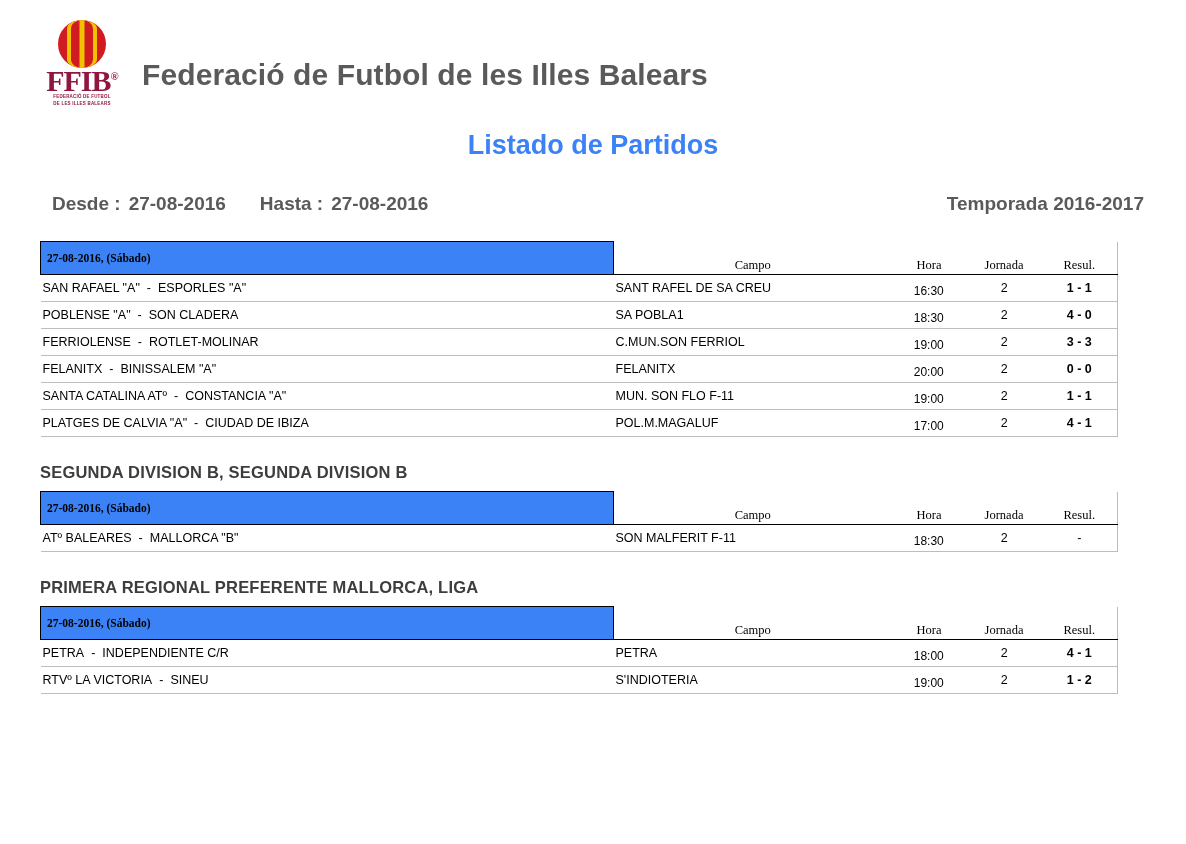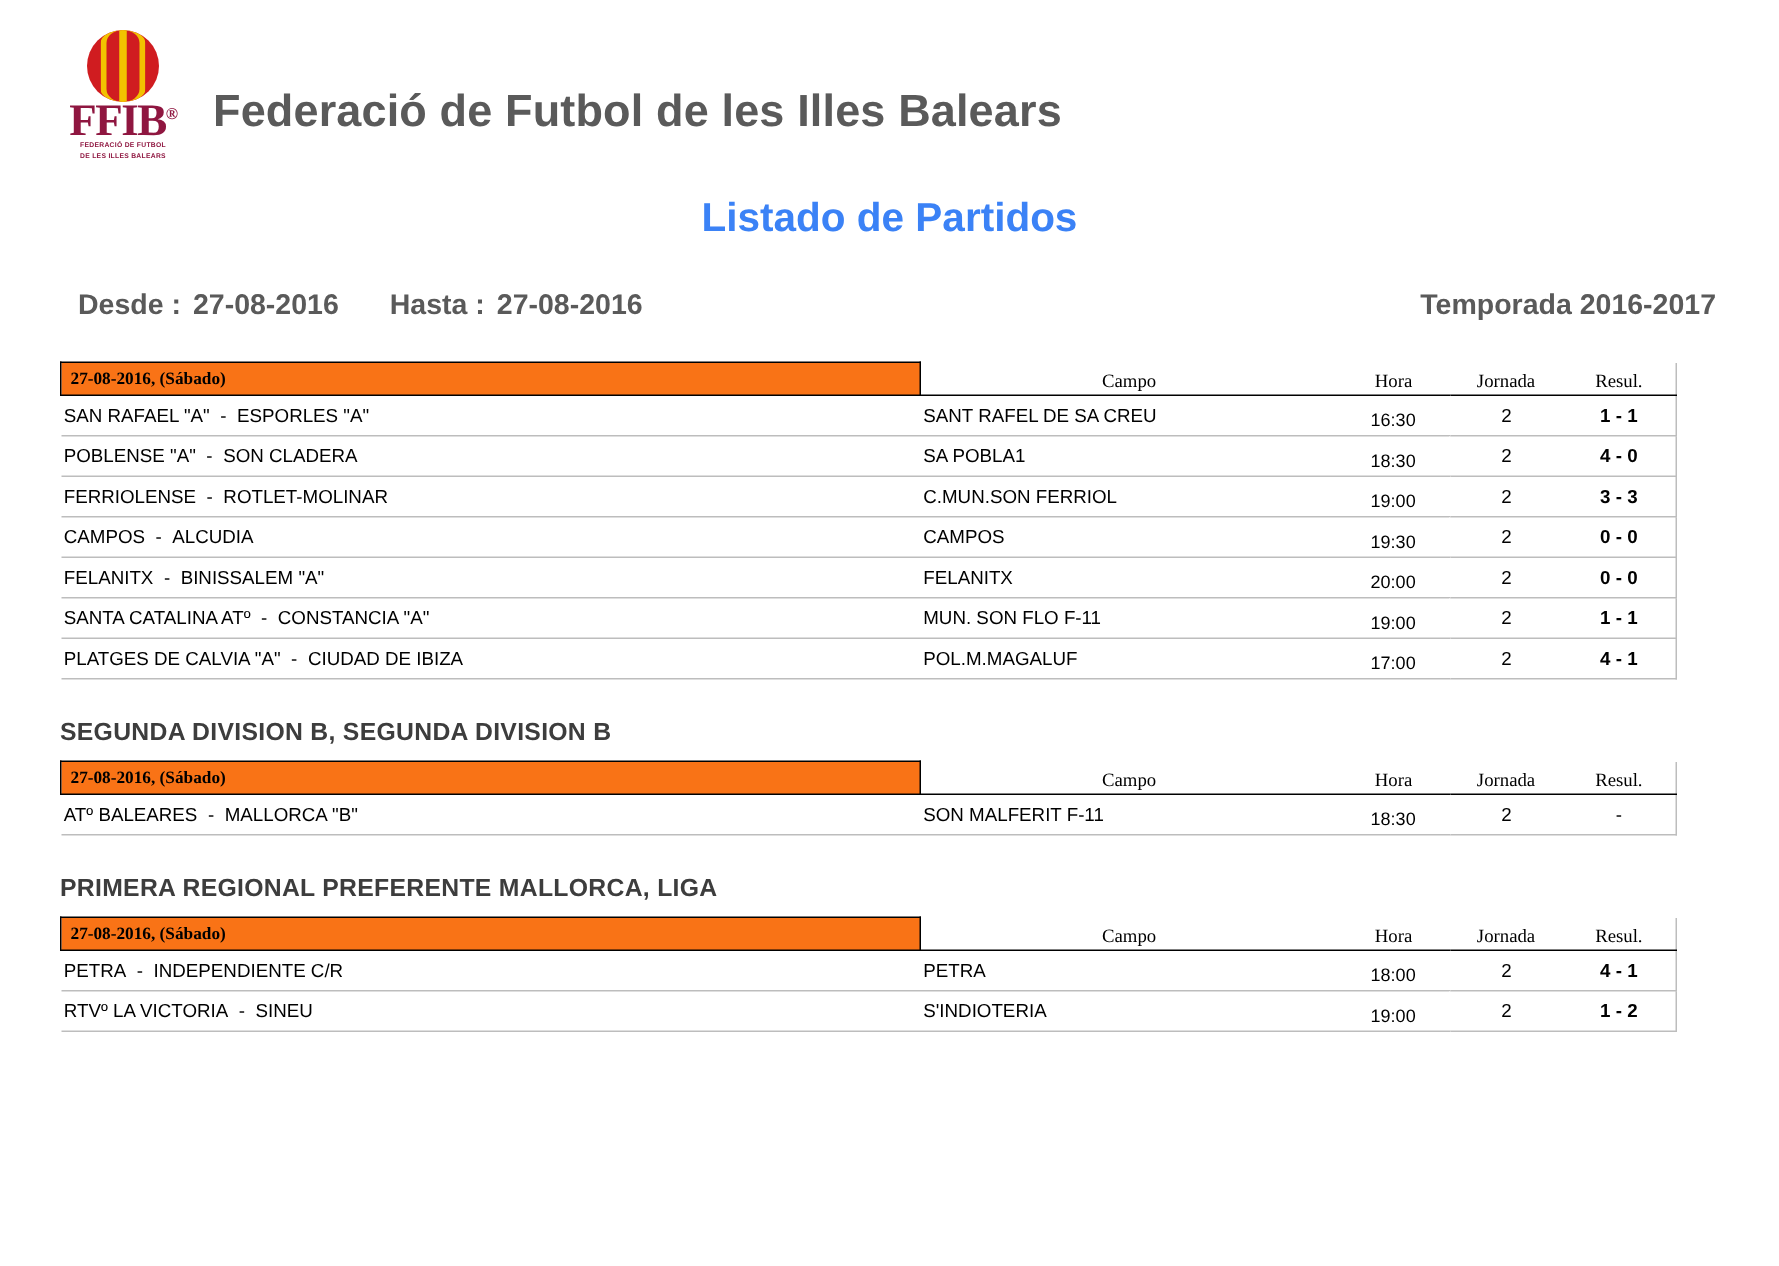--- a/index.html
+++ b/index.html
@@ -145,27 +145,27 @@
   }
   table.matches col.c-match { width: 573px; }
   table.matches col.c-field { width: 278px; }
   table.matches col.c-time  { width: 75px; }
   table.matches col.c-round { width: 75px; }
   table.matches col.c-res   { width: 76px; }
 
   thead td, thead th { padding: 0; }
 
   .date-cell {
-    background: #f97316;
+    background: #3b82f6;
     border: 1px solid #000000;
     font-family: "Liberation Serif", serif;
     font-size: 11.5px;
     font-weight: bold;
     padding: 3px 0 3px 6px;
-    height: 22px;
+    height: 33px;
     white-space: nowrap;
   }
   .hdr-txt {
     text-align: center;
     font-family: "Liberation Serif", serif;
     font-size: 12.5px;
     border-bottom: 1px solid #000000;
     padding-bottom: 1px;
     vertical-align: bottom;
     height: 19px;
@@ -274,27 +274,20 @@
             <td class="time">18:30</td>
             <td class="round">2</td>
             <td class="res">4 - 0</td>
           </tr>
           <tr>
             <td class="match"><span>FERRIOLENSE</span><span class="sep">-</span><span>ROTLET-MOLINAR</span></td>
             <td class="field">C.MUN.SON FERRIOL</td>
             <td class="time">19:00</td>
             <td class="round">2</td>
             <td class="res">3 - 3</td>
-          </tr>
-          <tr>
-            <td class="match"><span>CAMPOS</span><span class="sep">-</span><span>ALCUDIA</span></td>
-            <td class="field">CAMPOS</td>
-            <td class="time">19:30</td>
-            <td class="round">2</td>
-            <td class="res">0 - 0</td>
           </tr>
           <tr>
             <td class="match"><span>FELANITX</span><span class="sep">-</span><span>BINISSALEM "A"</span></td>
             <td class="field">FELANITX</td>
             <td class="time">20:00</td>
             <td class="round">2</td>
             <td class="res">0 - 0</td>
           </tr>
           <tr>
             <td class="match"><span>SANTA CATALINA ATº</span><span class="sep">-</span><span>CONSTANCIA "A"</span></td>

